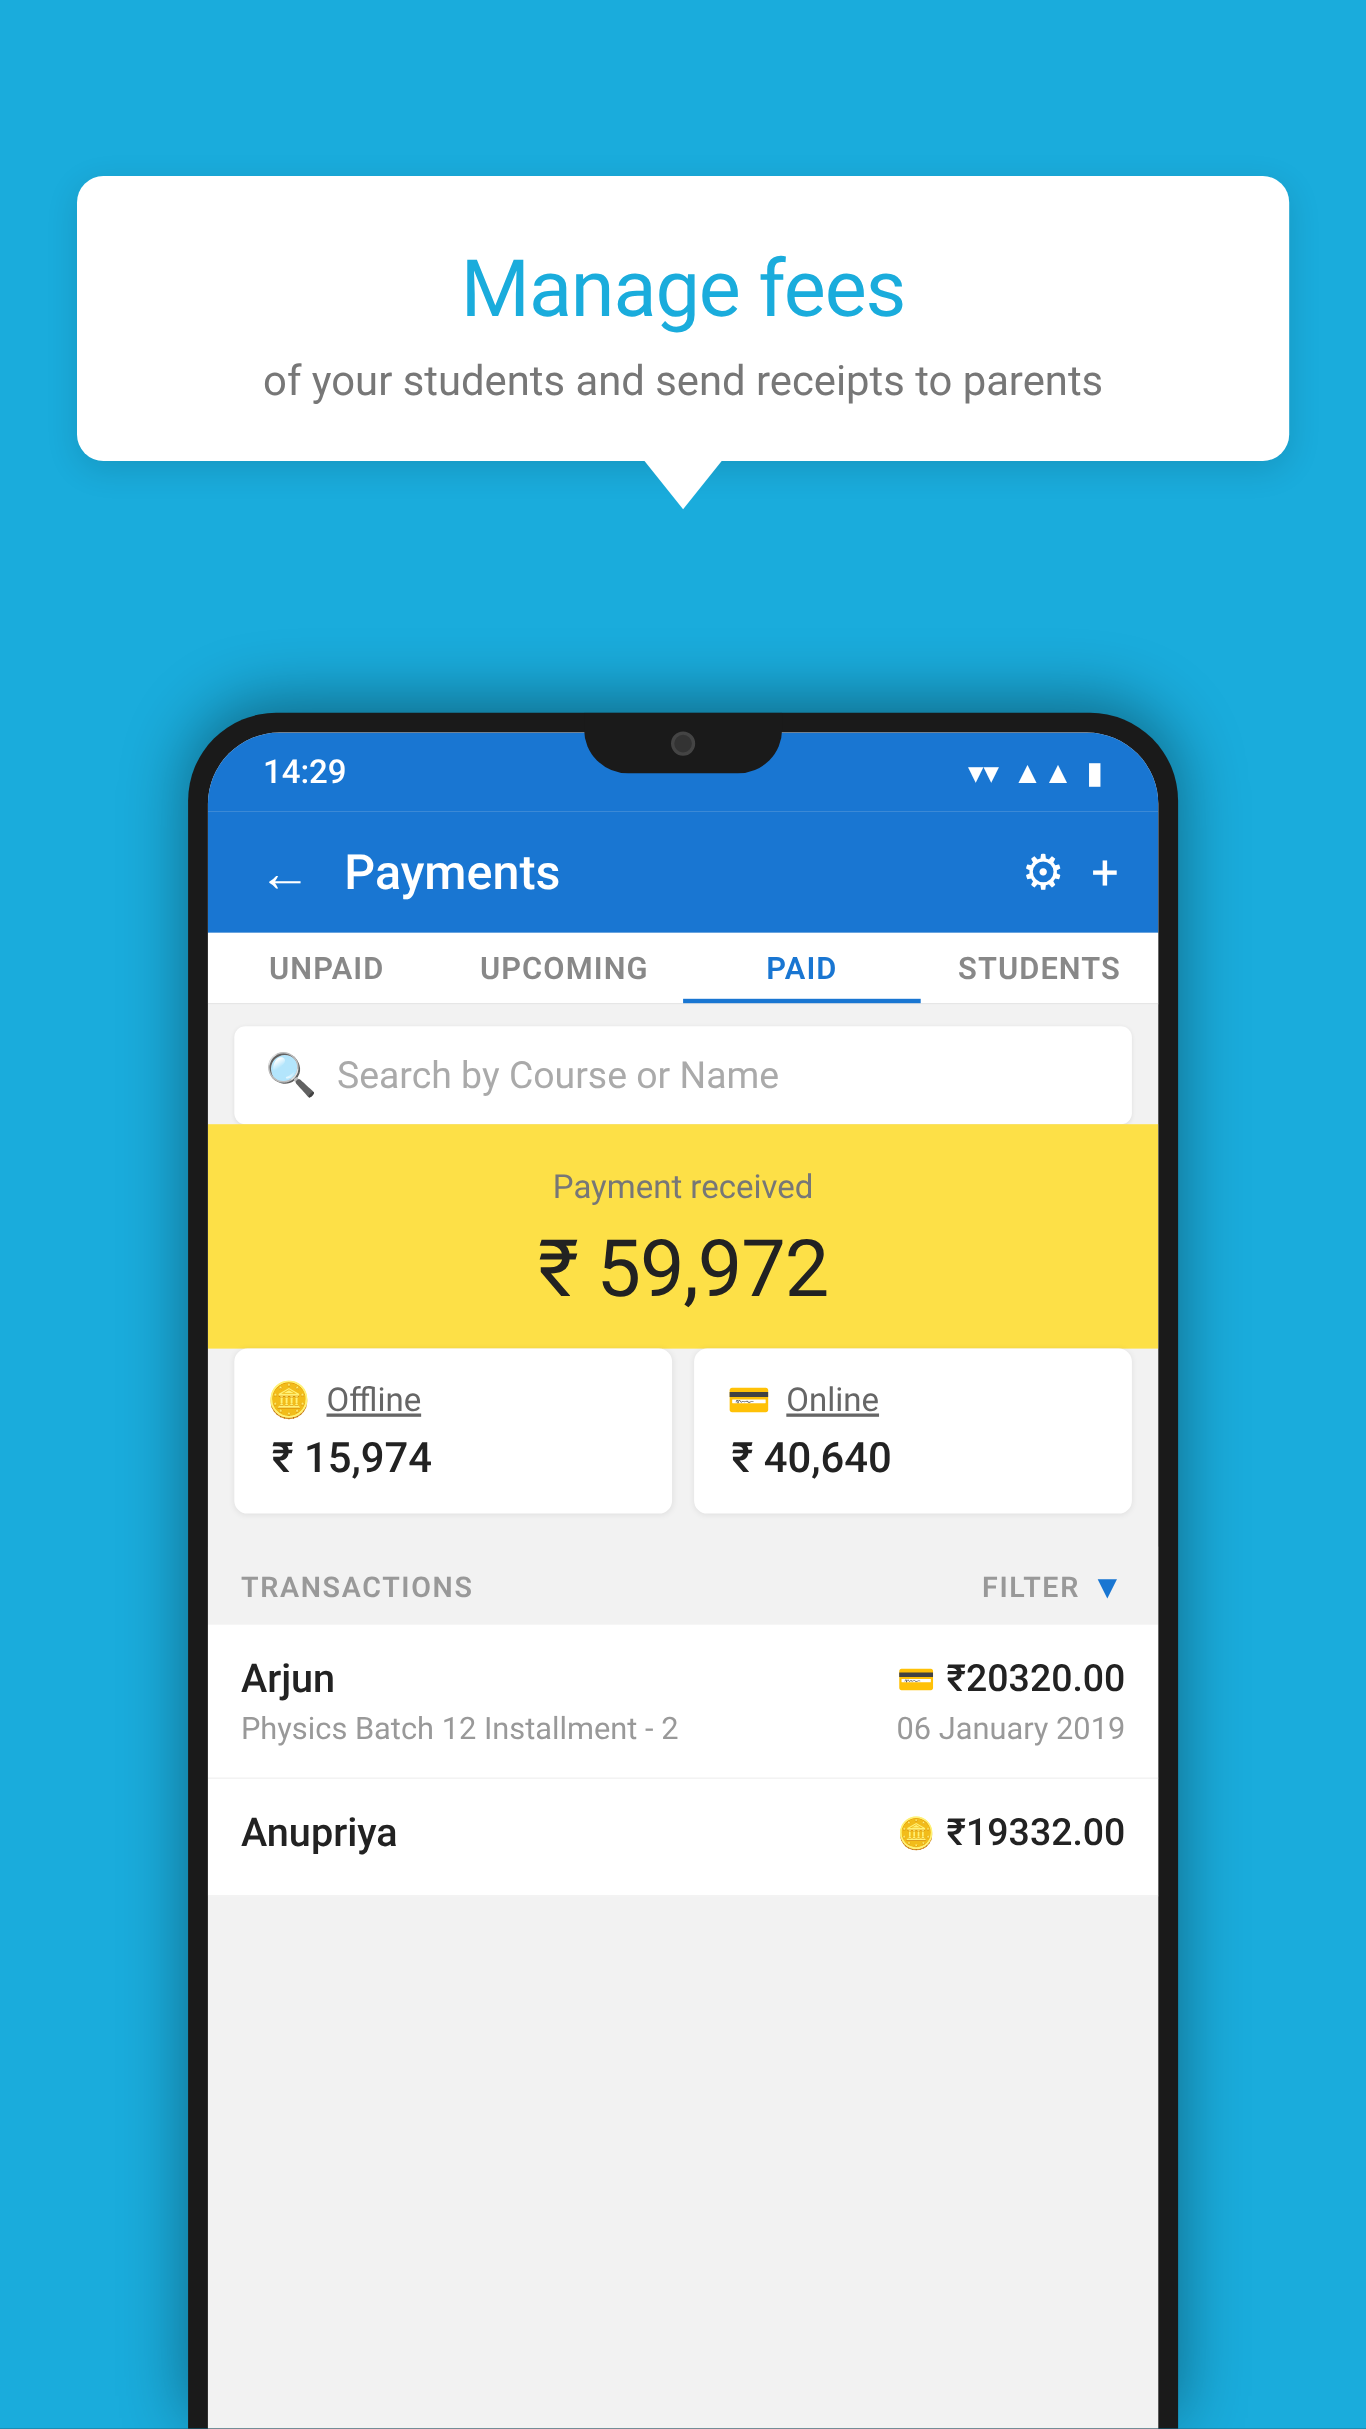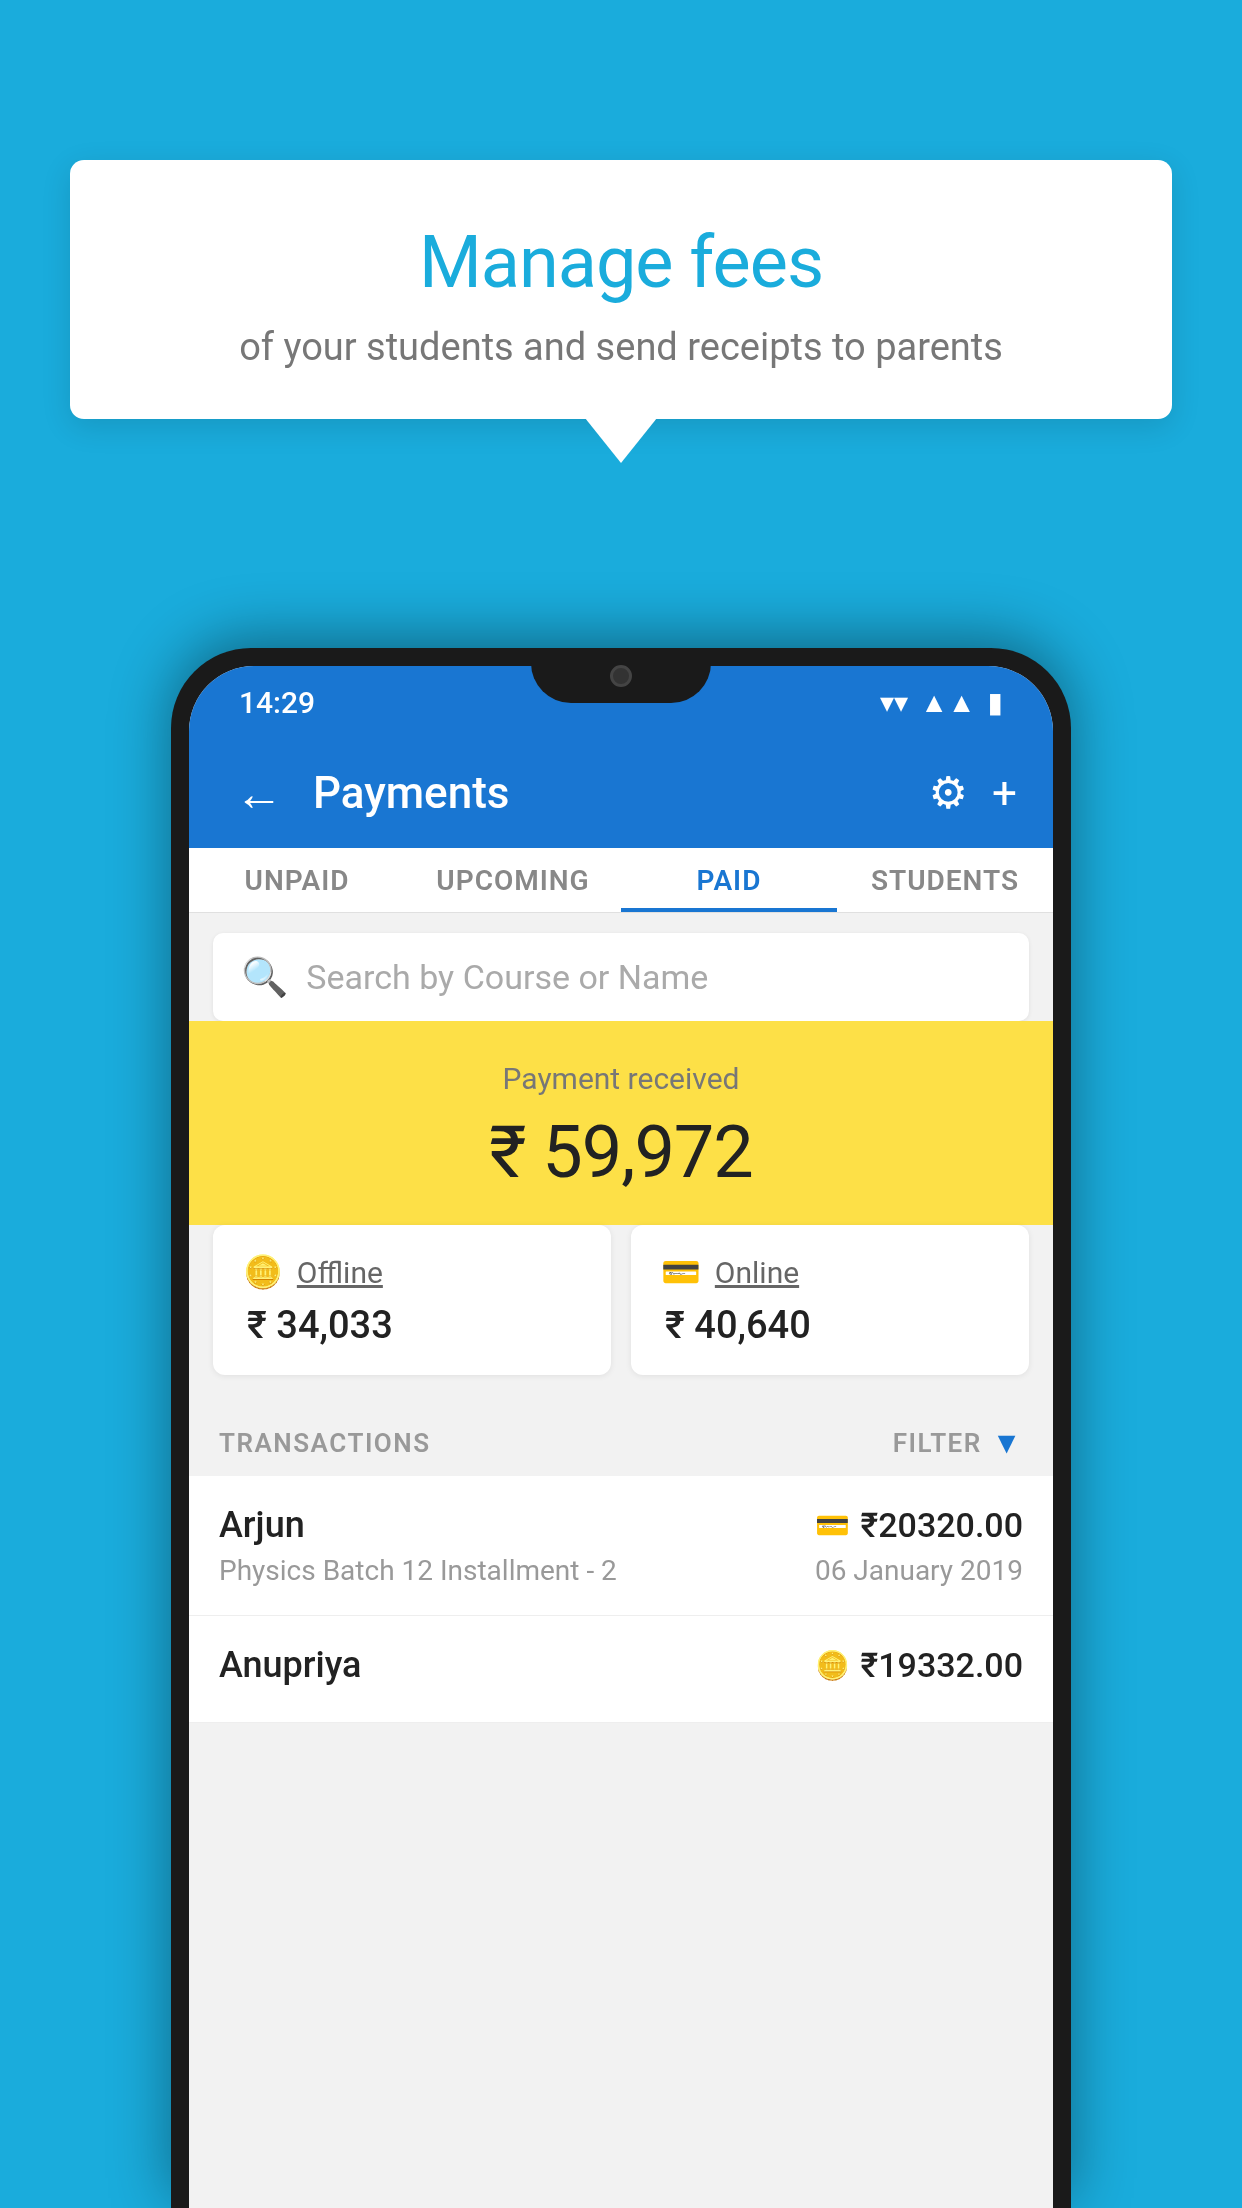--- a/index.html
+++ b/index.html
@@ -12,21 +12,21 @@
       position: relative;
     }
 
     
     .tooltip-card {
       position: absolute;
       top: 160px;
       left: 70px;
       right: 70px;
       background: white;
-      border-radius: 14px;
+      border-radius: 24px;
       padding: 60px 70px 50px;
       box-shadow: 0 8px 30px rgba(0,0,0,0.12);
     }
     .tooltip-card::after {
       content: '';
       position: absolute;
       bottom: -44px;
       left: 50%;
       transform: translateX(-50%);
       width: 0;
@@ -396,21 +396,21 @@
       <div class="payment-label">Payment received</div>
       <div class="payment-amount">₹ 59,972</div>
     </div>
 
     <div class="payment-cards">
       <div class="payment-card">
         <div class="payment-card-header">
           <span class="payment-card-icon">🪙</span>
           <span class="payment-card-label">Offline</span>
         </div>
-        <div class="payment-card-amount">₹ 34,033</div>
+        <div class="payment-card-amount">₹ 15,974</div>
       </div>
       <div class="payment-card">
         <div class="payment-card-header">
           <span class="payment-card-icon">💳</span>
           <span class="payment-card-label">Online</span>
         </div>
         <div class="payment-card-amount">₹ 40,640</div>
       </div>
     </div>
 

